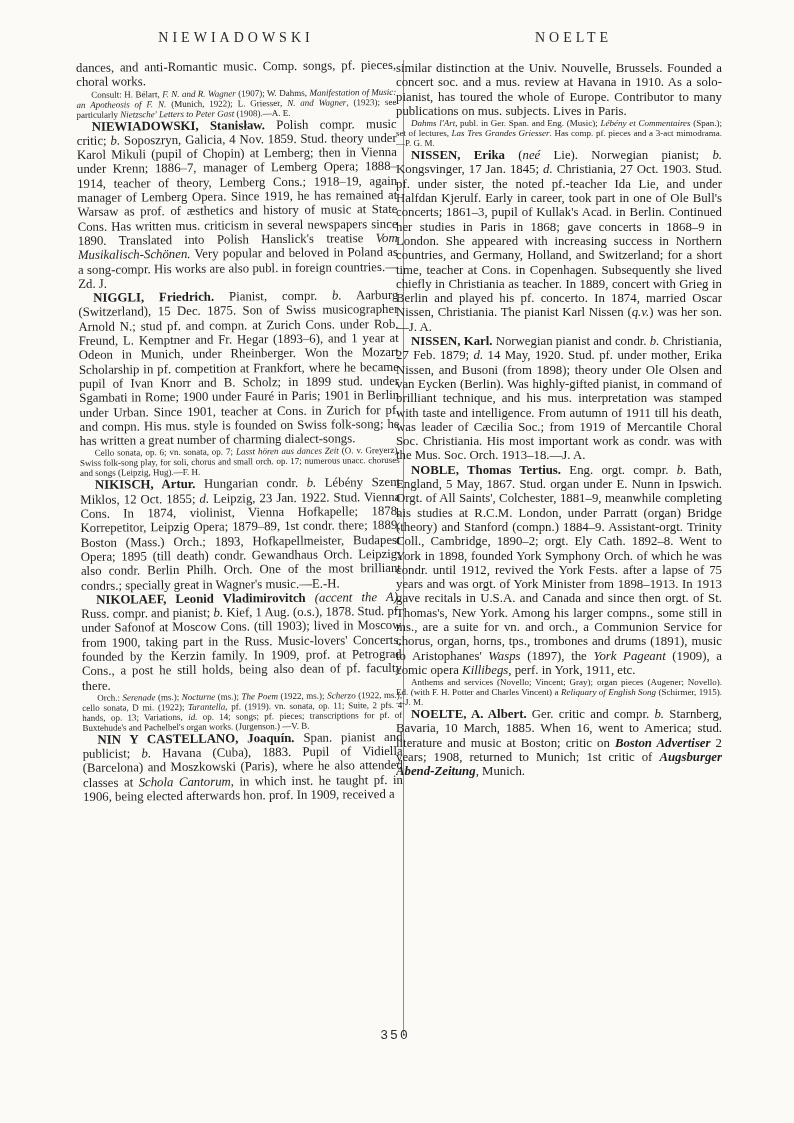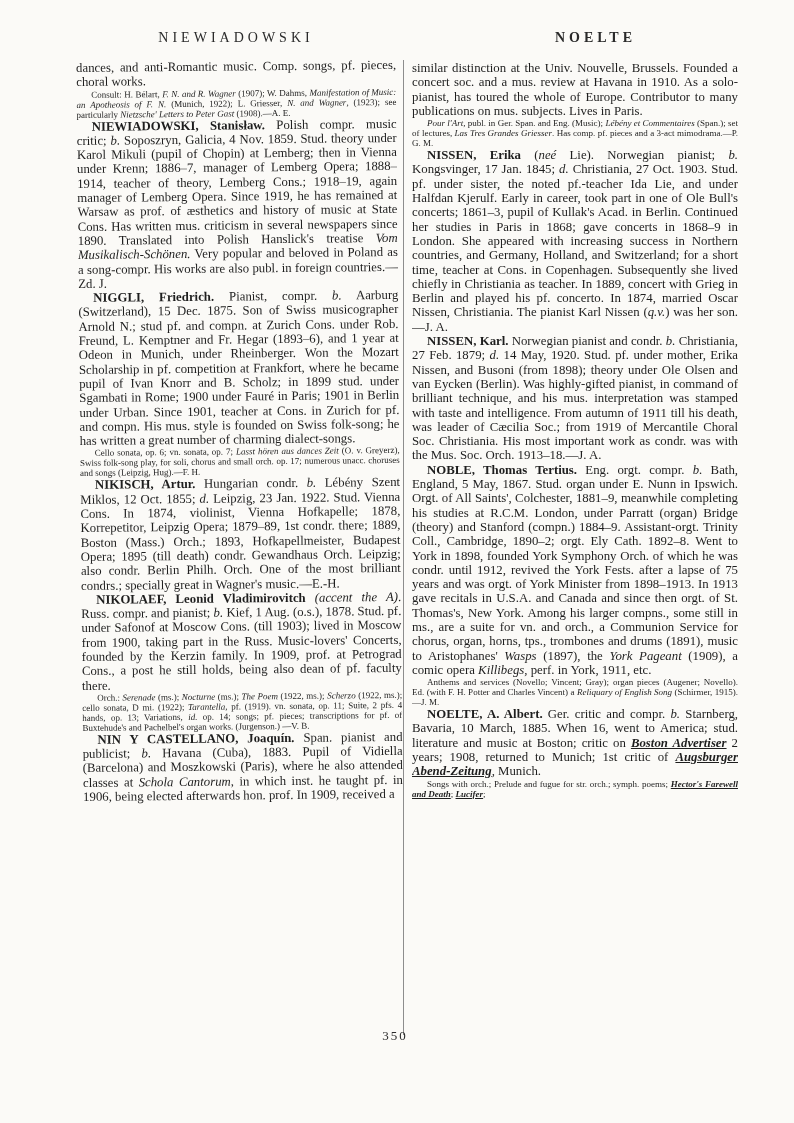--- a/index.html
+++ b/index.html
@@ -11,38 +11,38 @@
     overflow:hidden;
   }
   .page{position:relative;width:794px;height:1123px;background:#fbfaf7;}
   .running-head{
     position:absolute;top:30px;
     font-size:14px;letter-spacing:4px;
     text-align:center;color:#2a2a2a;
     font-family:"Liberation Serif","DejaVu Serif",serif;
   }
   .header-left{left:76px;width:320px;}
-  .header-right{left:432px;width:327px;font-weight:bold;}
+  .header-right{left:410px;width:327px;}
   .divider{
     position:absolute;left:403px;top:60px;height:975px;width:1px;
     background:#8d8d8d;
   }
   .col{position:absolute;top:61px;overflow:hidden;}
   .col-left{left:76px;width:320px;height:995px;transform:rotate(-0.55deg);transform-origin:top left;}
-  .col-right{left:412px;width:326px;height:1000px;}
+  .col-right{left:396px;width:326px;height:1000px;}
   .col p{margin:0;text-align:justify;}
   p.normal{font-size:12.8px;line-height:14.3px;}
   p.small{font-size:9px;line-height:10px;}
   p.indent{text-indent:15px;}
   .f-b{font-weight:bold;}
   .f-i{font-style:italic;}
-  .f-bi{font-weight:bold;font-style:italic;text-decoration:underline;}
+  .f-bi{font-weight:bold;font-style:italic;}
   .pagenum{
     position:absolute;left:345px;top:1028px;width:100px;
-    text-align:center;font-size:13px;color:#2a2a2a;letter-spacing:2px;
+    text-align:center;font-size:13px;color:#2a2a2a;letter-spacing:2px;font-family:Liberation Mono, monospace;
   }
 </style>
 </head>
 <body>
 
 <div class="page">
   <div class="running-head header-left">NIEWIADOWSKI</div>
   <div class="running-head header-right">NOELTE</div>
 
   <div class="divider"></div>
@@ -53,23 +53,22 @@
       <p class="normal indent"><span class="f-b">NIEWIADOWSKI, Stanisław.</span><span>  Polish compr. music critic; </span><span class="f-i">b.</span><span> Soposzryn, Galicia, 4 Nov. 1859.  Stud. theory under Karol Mikuli (pupil of Chopin) at Lemberg; then in Vienna under Krenn; 1886–7, manager of Lemberg Opera; 1888–1914, teacher of theory, Lemberg Cons.; 1918–19, again manager of Lemberg Opera.  Since 1919, he has remained at Warsaw as prof. of æsthetics and history of music at State Cons.  Has written mus. criticism in several newspapers since 1890.  Translated into Polish Hanslick's treatise </span><span class="f-i">Vom Musikalisch-Schönen.</span><span>  Very popular and beloved in Poland as a song-compr.  His works are also publ. in foreign countries.—Zd. J.</span></p>
       <p class="normal indent"><span class="f-b">NIGGLI, Friedrich.</span><span>  Pianist, compr.  </span><span class="f-i">b.</span><span> Aarburg (Switzerland), 15 Dec. 1875.  Son of Swiss musicographer Arnold N.; stud pf. and compn. at Zurich Cons. under Rob. Freund, L. Kemptner and Fr. Hegar (1893–6), and 1 year at Odeon in Munich, under Rheinberger.  Won the Mozart Scholarship in pf. competition at Frankfort, where he became pupil of Ivan Knorr and B. Scholz; in 1899 stud. under Sgambati in Rome; 1900 under Fauré in Paris; 1901 in Berlin under Urban.  Since 1901, teacher at Cons. in Zurich for pf. and compn.  His mus. style is founded on Swiss folk-song; he has written a great number of charming dialect-songs.</span></p>
       <p class="small indent"><span>Cello sonata, op. 6;  vn. sonata, op. 7;  </span><span class="f-i">Lasst hören aus dances Zeit</span><span> (O. v. Greyerz), Swiss folk-song play, for soli, chorus and small orch. op. 17;  numerous unacc. choruses and songs (Leipzig, Hug).—F. H.</span></p>
       <p class="normal indent"><span class="f-b">NIKISCH, Artur.</span><span>  Hungarian condr.  </span><span class="f-i">b.</span><span> Lébény Szent Miklos, 12 Oct. 1855; </span><span class="f-i">d.</span><span> Leipzig, 23 Jan. 1922.  Stud. Vienna Cons.  In 1874, violinist, Vienna Hofkapelle; 1878, Korrepetitor, Leipzig Opera; 1879–89, 1st condr. there; 1889, Boston (Mass.) Orch.; 1893, Hofkapellmeister, Budapest Opera; 1895 (till death) condr. Gewandhaus Orch. Leipzig; also condr. Berlin Philh. Orch.  One of the most brilliant condrs.; specially great in Wagner's music.—E.-H.</span></p>
       <p class="normal indent"><span class="f-b">NIKOLAEF, Leonid Vladimirovitch</span><span> </span><span class="f-i">(accent the A)</span><span>.  Russ. compr. and pianist; </span><span class="f-i">b.</span><span> Kief, 1 Aug. (o.s.), 1878.  Stud. pf. under Safonof at Moscow Cons. (till 1903);  lived in Moscow from 1900, taking part in the Russ. Music-lovers' Concerts, founded by the Kerzin family.  In 1909, prof. at Petrograd Cons., a post he still holds, being also dean of pf. faculty there.</span></p>
       <p class="small indent"><span>Orch.: </span><span class="f-i">Serenade</span><span> (ms.); </span><span class="f-i">Nocturne</span><span> (ms.); </span><span class="f-i">The Poem</span><span> (1922, ms.); </span><span class="f-i">Scherzo</span><span> (1922, ms.); cello sonata, D mi. (1922); </span><span class="f-i">Tarantella</span><span>, pf. (1919). vn. sonata, op. 11; Suite, 2 pfs. 4 hands, op. 13; Variations, </span><span class="f-i">id.</span><span> op. 14; songs; pf. pieces; transcriptions for pf. of Buxtehude's and Pachelbel's organ works. (Jurgenson.) —V. B.</span></p>
       <p class="normal indent"><span class="f-b">NIN Y CASTELLANO, Joaquín.</span><span>  Span. pianist and publicist; </span><span class="f-i">b.</span><span> Havana (Cuba), 1883.  Pupil of Vidiella (Barcelona) and Moszkowski (Paris), where he also attended classes at </span><span class="f-i">Schola Cantorum</span><span>, in which inst. he taught pf. in 1906, being elected afterwards hon. prof.  In 1909, received a</span></p>
     </div>
   <div class="col col-right" id="col-right">
       <p class="normal"><span>similar distinction at the Univ. Nouvelle, Brussels.  Founded a concert soc. and a mus. review at Havana in 1910.  As a solo-pianist, has toured the whole of Europe.  Contributor to many publications on mus. subjects.  Lives in Paris.</span></p>
-      <p class="small indent"><span class="f-i">Pour l'Art</span><span>, publ. in Ger. Span. and Eng. (Music); </span><span class="f-i">Lébény et Commentaires</span><span> (Span.);  set of lectures, </span><span class="f-i">Las Tres Grandes Griesser</span><span>.  Has comp. pf. pieces and a 3-act mimodrama.—P. G. M.</span></p>
+      <p class="small indent"><span class="f-i">Dahms l'Art</span><span>, publ. in Ger. Span. and Eng. (Music); </span><span class="f-i">Lébény et Commentaires</span><span> (Span.);  set of lectures, </span><span class="f-i">Las Tres Grandes Griesser</span><span>.  Has comp. pf. pieces and a 3-act mimodrama.—P. G. M.</span></p>
       <p class="normal indent"><span class="f-b">NISSEN, Erika</span><span> (</span><span class="f-i">neé</span><span> Lie).  Norwegian pianist; </span><span class="f-i">b.</span><span> Kongsvinger, 17 Jan. 1845; </span><span class="f-i">d.</span><span> Christiania, 27 Oct. 1903.  Stud. pf. under sister, the noted pf.-teacher Ida Lie, and under Halfdan Kjerulf.  Early in career, took part in one of Ole Bull's concerts;  1861–3, pupil of Kullak's Acad. in Berlin.  Continued her studies in Paris in 1868; gave concerts in 1868–9 in London.  She appeared with increasing success in Northern countries, and Germany, Holland, and Switzerland;  for a short time, teacher at Cons. in Copenhagen.  Subsequently she lived chiefly in Christiania as teacher.  In 1889, concert with Grieg in Berlin and played his pf. concerto.  In 1874, married Oscar Nissen, Christiania.  The pianist Karl Nissen (</span><span class="f-i">q.v.</span><span>) was her son.—J. A.</span></p>
       <p class="normal indent"><span class="f-b">NISSEN, Karl.</span><span>  Norwegian pianist and condr. </span><span class="f-i">b.</span><span> Christiania, 27 Feb. 1879;  </span><span class="f-i">d.</span><span> 14 May, 1920.  Stud. pf. under mother, Erika Nissen, and Busoni (from 1898);  theory under Ole Olsen and van Eycken (Berlin).  Was highly-gifted pianist, in command of brilliant technique, and his mus. interpretation was stamped with taste and intelligence.  From autumn of 1911 till his death, was leader of Cæcilia Soc.;  from 1919 of Mercantile Choral Soc. Christiania.  His most important work as condr. was with the Mus. Soc. Orch. 1913–18.—J. A.</span></p>
       <p class="normal indent"><span class="f-b">NOBLE, Thomas Tertius.</span><span>  Eng. orgt. compr. </span><span class="f-i">b.</span><span> Bath, England, 5 May, 1867.  Stud. organ under E. Nunn in Ipswich.  Orgt. of All Saints', Colchester, 1881–9, meanwhile completing his studies at R.C.M. London, under Parratt (organ) Bridge (theory) and Stanford (compn.) 1884–9.  Assistant-orgt. Trinity Coll., Cambridge, 1890–2;  orgt. Ely Cath. 1892–8.  Went to York in 1898, founded York Symphony Orch. of which he was condr. until 1912, revived the York Fests. after a lapse of 75 years and was orgt. of York Minister from 1898–1913.  In 1913 gave recitals in U.S.A. and Canada and since then orgt. of St. Thomas's, New York.  Among his larger compns., some still in ms., are a suite for vn. and orch., a Communion Service for chorus, organ, horns, tps., trombones and drums (1891), music to Aristophanes' </span><span class="f-i">Wasps</span><span> (1897), the </span><span class="f-i">York Pageant</span><span> (1909), a comic opera </span><span class="f-i">Killibegs</span><span>, perf. in York, 1911, etc.</span></p>
       <p class="small indent"><span>Anthems and services (Novello;  Vincent;  Gray); organ pieces (Augener;  Novello).   Ed. (with F. H. Potter and Charles Vincent) a </span><span class="f-i">Reliquary of English Song</span><span> (Schirmer, 1915).—J. M.</span></p>
       <p class="normal indent"><span class="f-b">NOELTE, A. Albert.</span><span>  Ger. critic and compr. </span><span class="f-i">b.</span><span> Starnberg, Bavaria, 10 March, 1885.  When 16, went to America;  stud. literature and music at Boston;  critic on </span><span class="f-bi">Boston Advertiser</span><span> 2 years; 1908, returned to Munich;  1st critic of </span><span class="f-bi">Augsburger Abend-Zeitung</span><span>, Munich.</span></p>
-      <p class="small indent"><span>Songs with orch.;  Prelude and fugue for str. orch.; symph. poems;  </span><span class="f-bi">Hector's Farewell and Death</span><span>;  </span><span class="f-bi">Lucifer</span><span>;</span></p>
     </div>
 
   <div class="pagenum">350</div>
 </div>
 
 </body></html>

